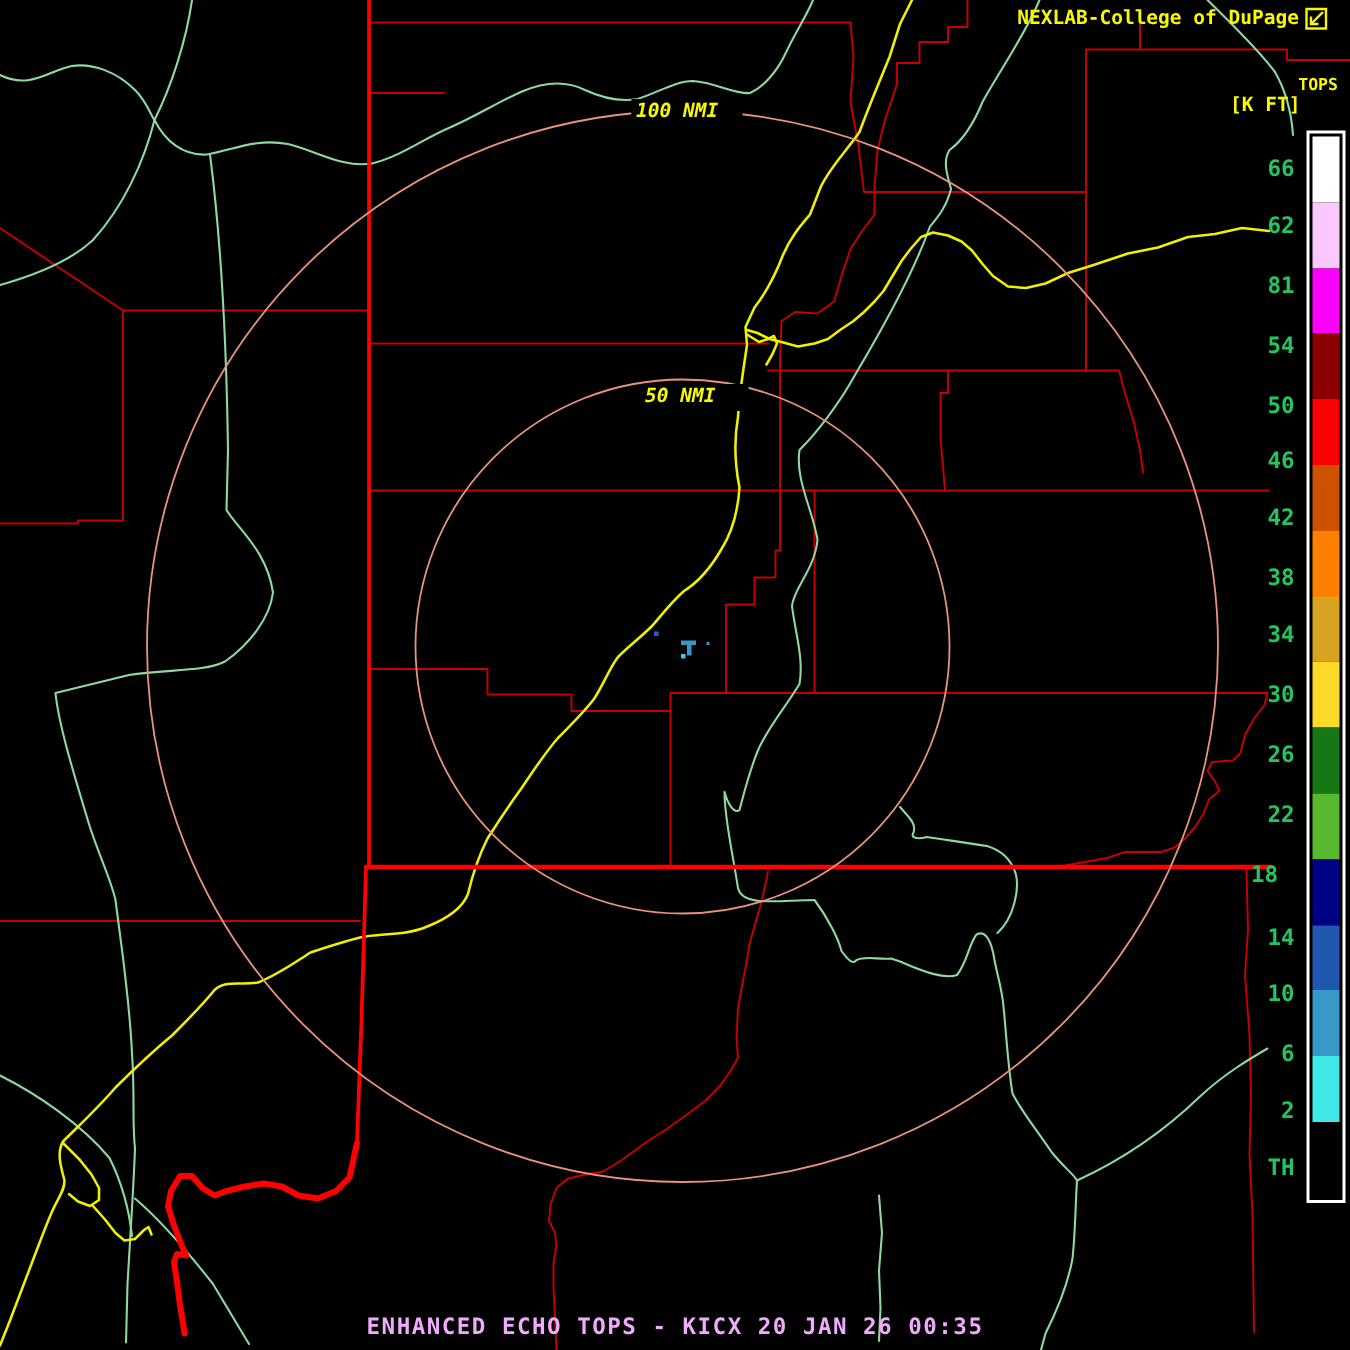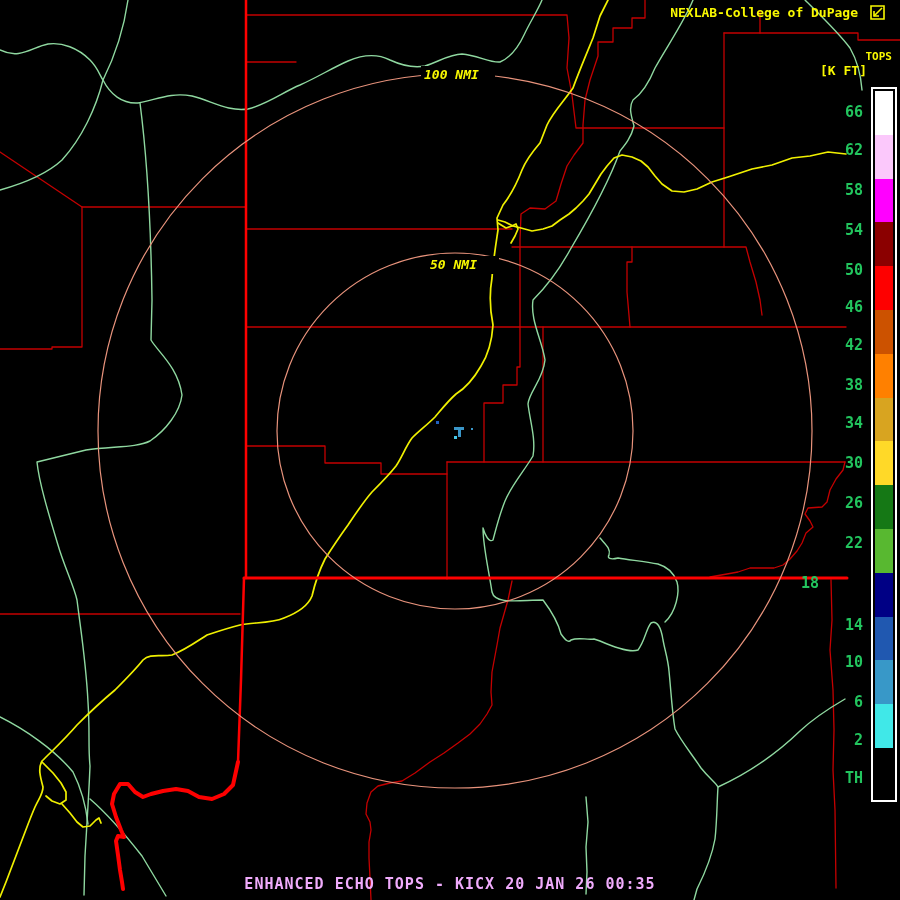--- a/index.html
+++ b/index.html
@@ -1,20 +1,20 @@
 <!DOCTYPE html>
 <html><head>
 <meta charset="utf-8">
 <style>
   html,body{margin:0;padding:0;background:#000;}
   #screen{position:relative;width:900px;height:900px;background:#000;overflow:hidden;
           font-family:"DejaVu Sans Mono","Liberation Mono",monospace;}
   #map-svg{position:absolute;left:0;top:0;}
   .yellow-text{color:#f8f800;font-weight:bold;}
-  #brand{position:absolute;top:5px;right:42px;font-size:13px;letter-spacing:0px;}
+  #brand{position:absolute;top:5px;right:34px;font-size:13px;letter-spacing:0px;}
   #cod-icon{position:absolute;top:4px;right:14px;width:17px;height:17px;}
   #tops-title{position:absolute;top:50px;right:8px;font-size:11px;}
   #tops-units{position:absolute;top:63px;right:33px;font-size:13px;}
   #colorbar-frame{position:absolute;left:871px;top:87px;width:22px;height:711px;
                   border:2px solid #fff;background:#000;}
   #colorbar-segments{position:absolute;left:875px;top:91px;width:18px;}
   .cb-seg{width:18px;}
   .cb-label{position:absolute;width:40px;text-align:right;font-size:15px;font-weight:bold;
             color:#22c55e;line-height:18px;}
   .ring-label{position:absolute;font-size:13px;font-weight:bold;font-style:italic;
@@ -106,31 +106,31 @@
       <div class="cb-seg" style="background: rgb(88, 184, 48); height: 43.8px;"></div>
       <div class="cb-seg" style="background: rgb(0, 0, 133); height: 43.8px;"></div>
       <div class="cb-seg" style="background: rgb(32, 88, 176); height: 43.8px;"></div>
       <div class="cb-seg" style="background: rgb(56, 152, 200); height: 43.8px;"></div>
       <div class="cb-seg" style="background: rgb(64, 232, 232); height: 43.8px;"></div>
       <div class="cb-seg" style="background: rgb(0, 0, 0); height: 48px;"></div>
     </div>
   <div id="colorbar-labels">
       <div class="cb-label" style="left: 823px; top: 103px;">66</div>
       <div class="cb-label" style="left: 823px; top: 141px;">62</div>
-      <div class="cb-label" style="left: 823px; top: 181px;">58</div>
+      <div class="cb-label" style="left: 823px; top: 181px;">81</div>
       <div class="cb-label" style="left: 823px; top: 221px;">54</div>
       <div class="cb-label" style="left: 823px; top: 261px;">50</div>
       <div class="cb-label" style="left: 823px; top: 298px;">46</div>
       <div class="cb-label" style="left: 823px; top: 336px;">42</div>
       <div class="cb-label" style="left: 823px; top: 376px;">38</div>
       <div class="cb-label" style="left: 823px; top: 414px;">34</div>
       <div class="cb-label" style="left: 823px; top: 454px;">30</div>
       <div class="cb-label" style="left: 823px; top: 494px;">26</div>
       <div class="cb-label" style="left: 823px; top: 534px;">22</div>
-      <div class="cb-label" style="left: 779px; top: 574px;">18</div>
+      <div class="cb-label" style="left: 823px; top: 574px; text-align: center;">18</div>
       <div class="cb-label" style="left: 823px; top: 616px;">14</div>
       <div class="cb-label" style="left: 823px; top: 653px;">10</div>
       <div class="cb-label" style="left: 823px; top: 693px;">6</div>
       <div class="cb-label" style="left: 823px; top: 731px;">2</div>
       <div class="cb-label" style="left: 823px; top: 769px;">TH</div>
     </div>
 
   <div id="ring-label-100" class="ring-label">100 NMI</div>
   <div id="ring-label-50" class="ring-label">50 NMI</div>
 

